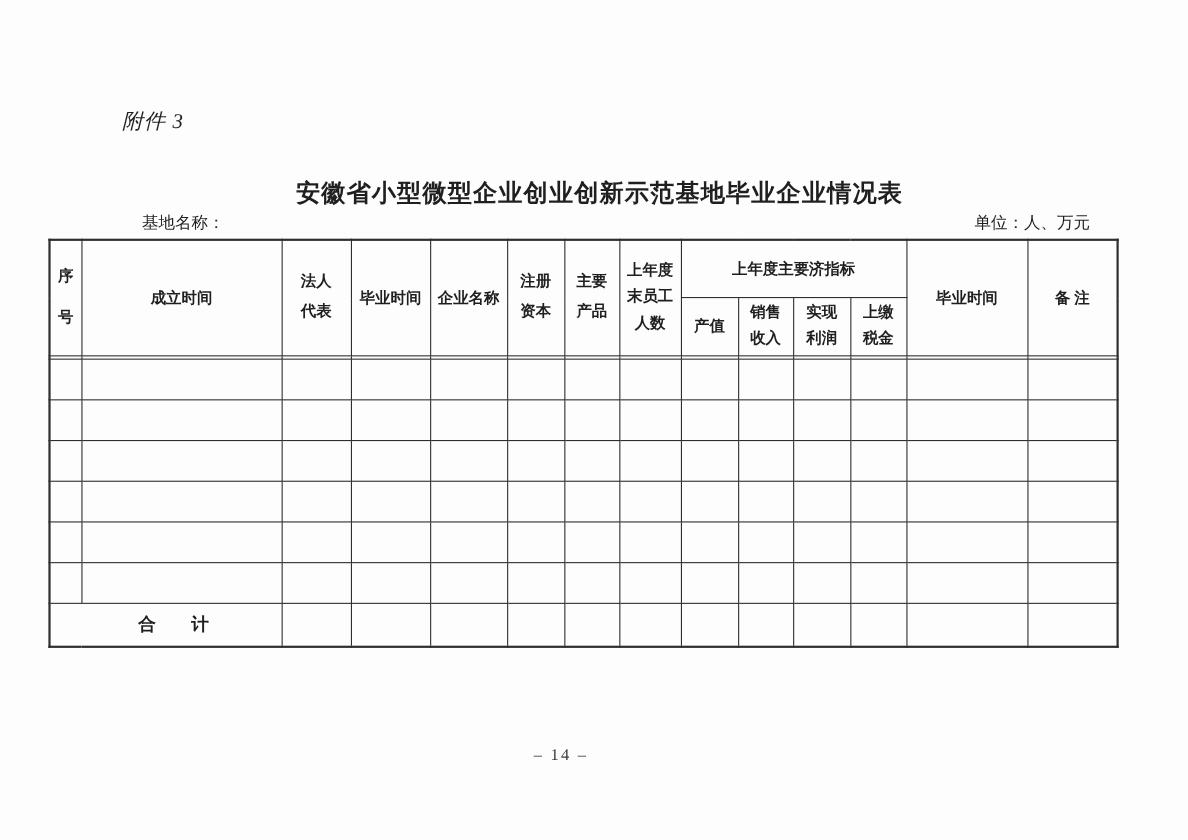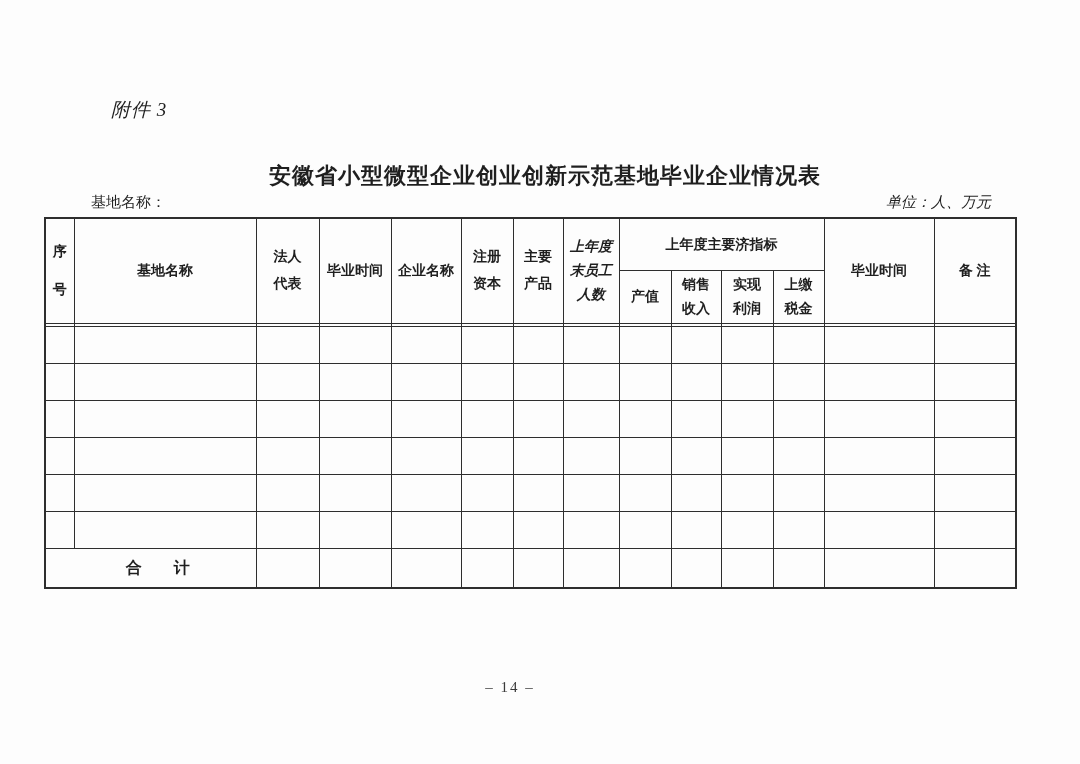--- a/index.html
+++ b/index.html
@@ -23,22 +23,22 @@
   .title{
     position:absolute;left:0;top:146px;width:1060px;
     margin:15px;text-align:center;
     font-size:22px;font-weight:bold;letter-spacing:1px;
   }
   .meta{
     position:absolute;left:44px;top:193px;width:971px;
     display:flex;justify-content:space-between;
     font-size:15px;
   }
-  .meta .base-name{margin-left:47px;}
-  .meta .unit{margin-right:24px;font-style:italic;}
+  .meta .base-name{margin-left:85px;}
+  .meta .unit{margin-right:24px;}
   table.main{
     position:absolute;left:44px;top:217px;
     width:971px;
     border-collapse:collapse;
     table-layout:fixed;
     background:transparent;
   }
   table.main th, table.main td{
     border:1px solid var(--border);
     padding:0;
@@ -51,21 +51,21 @@
     overflow:hidden;
   }
   table.main{border:2px solid var(--border);}
   tr.hrow1 th{height:51px;}
   tr.hrow2 th{height:52px;}
   tr.spacer-row td{height:2px;line-height:0;font-size:0;}
   tr.data-row td{height:36px;}
   tr.total-row td{height:38px;font-size:16px;padding-left:14px;}
   .lh-seq{line-height:2.7;}
   .lh-two{line-height:1.95;font-family:Liberation Mono, monospace;}
-  .lh-three{line-height:1.7;font-style:italic;}
+  .lh-three{line-height:1.7;}
   .lh-sub{line-height:1.75;}
   .footer{
     position:absolute;left:0;top:679px;width:1020px;
     text-align:center;font-size:15px;color:#3a3a3a;
     letter-spacing:2px;
   }
 </style>
 </head>
 <body>
 
@@ -92,21 +92,21 @@
     <col style="width:50px">
       <col style="width:52px">
       <col style="width:51px">
     <col style="width:110px">
       <col style="width:82px">
   </colgroup>
   <thead>
     <tr class="hrow1">
       <th rowspan="2" class="lh-seq">序
 号</th>
-      <th rowspan="2">基地名称</th>
+      <th rowspan="2">成立时间</th>
       <th rowspan="2" class="lh-two">法人
 代表</th>
       <th rowspan="2">毕业时间</th>
       <th rowspan="2">企业名称</th>
       <th rowspan="2" class="lh-two">注册
 资本</th>
       <th rowspan="2" class="lh-two">主要
 产品</th>
       <th rowspan="2" class="lh-three">上年度
 末员工

